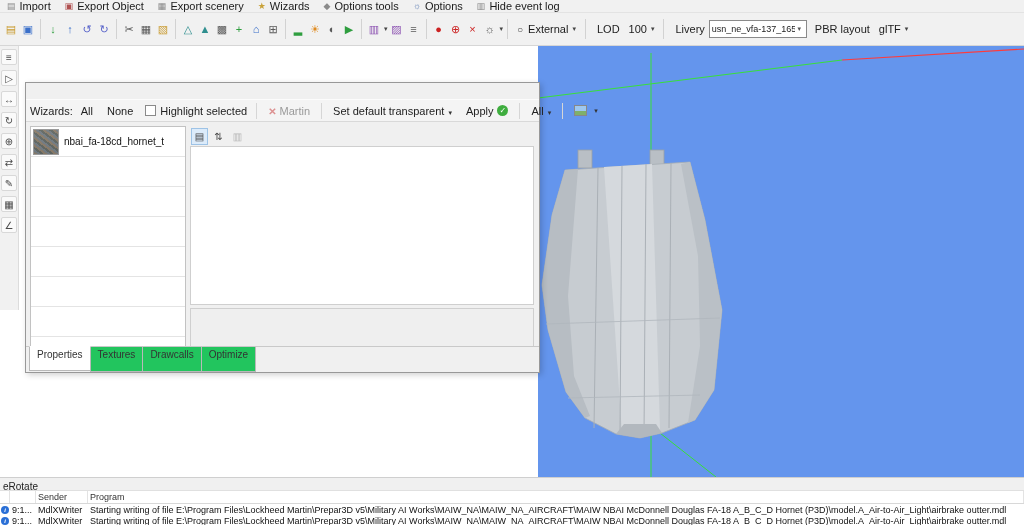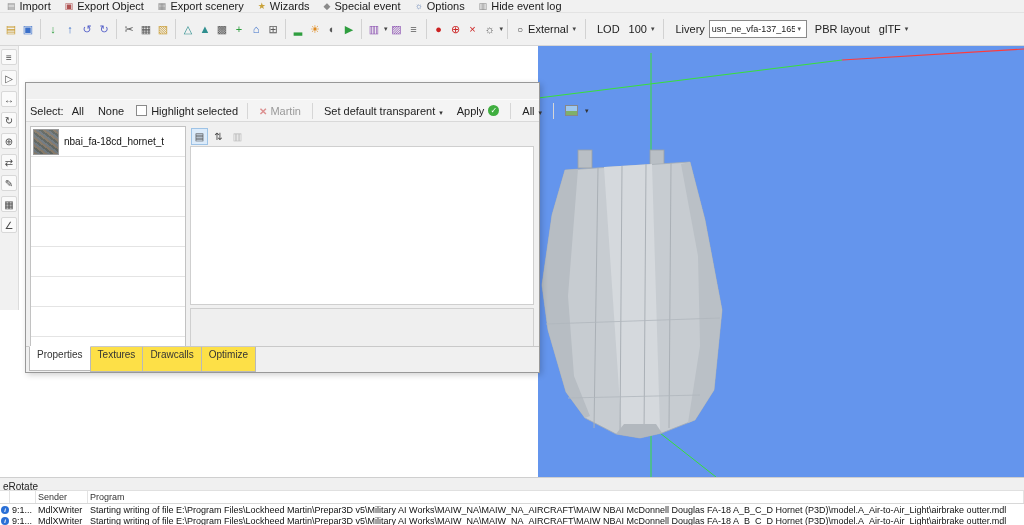--- a/index.html
+++ b/index.html
@@ -105,21 +105,21 @@
   .pg-ic.active { background:#dcebfa; border-color:#9ec3e6; }
   .pg-ic.dim { color:#b8b8b8; }
   .pg-grid { flex:1; background:#fff; border:1px solid #cfcfcf; }
   .pg-desc { height:42px; margin-top:3px; background:#efefef; border:1px solid #cfcfcf; }
 
   .me-tabs {
     position:absolute; left:0; bottom:0; right:0; height:26px;
     display:flex; align-items:stretch; padding-left:3px;
     background:#f0f0f0; border-top:1px solid #c9c9c9; font-size:10px;
   }
-  .me-tab { padding:2px 7px; border:1px solid #b9b9b9; border-top:none; background:#fde047; color:#333; margin-right:-1px; line-height:12px; }
+  .me-tab { padding:2px 7px; border:1px solid #b9b9b9; border-top:none; background:#22c55e; color:#333; margin-right:-1px; line-height:12px; }
   .me-tab.active { background:#fff; position:relative; top:-1px; border-top:1px solid #fff; }
 
   
   .statusbar {
     position:absolute; left:0; top:477px; width:100%; height:17px;
     background:#f0f0f0; border-top:1px solid #cfcfcf;
     font-size:10px; color:#222; display:flex; align-items:center; padding:0 3px;
   }
   .log {
     position:absolute; left:0; top:490px; width:100%; height:35px;
@@ -152,21 +152,21 @@
     <div class="menu-item">
         <span class="mi-ic">▦</span>
         <span>Export scenery</span>
       </div>
     <div class="menu-item">
         <span class="mi-ic">★</span>
         <span>Wizards</span>
       </div>
     <div class="menu-item">
         <span class="mi-ic">◆</span>
-        <span>Special event</span>
+        <span>Options tools</span>
       </div>
     <div class="menu-item">
         <span class="mi-ic">☼</span>
         <span>Options</span>
       </div>
     <div class="menu-item">
         <span class="mi-ic">▥</span>
         <span>Hide event log</span>
       </div>
   </div>
@@ -270,21 +270,21 @@
     <span class="lti">∠</span>
   </div>
 
   <div class="mat-editor">
     <div class="me-title">
       <span>Material Editor</span>
       <span class="me-close">×</span>
     </div>
 
     <div class="me-toolbar">
-      <span>Select:</span>
+      <span>Wizards:</span>
       <span class="me-btn">All</span>
       <span class="me-btn">None</span>
       <span class="me-chk">
         <span class="chk-box"></span>
         <span>Highlight selected</span>
       </span>
       <span class="me-sep"></span>
       <span class="me-btn disabled">
         <span class="rm-ic">✕</span><span>Martin</span>
       </span>

